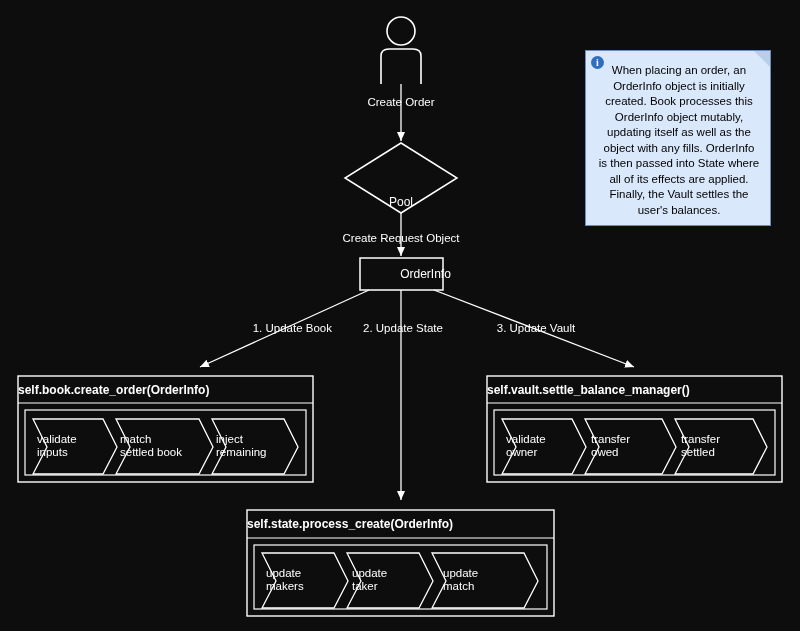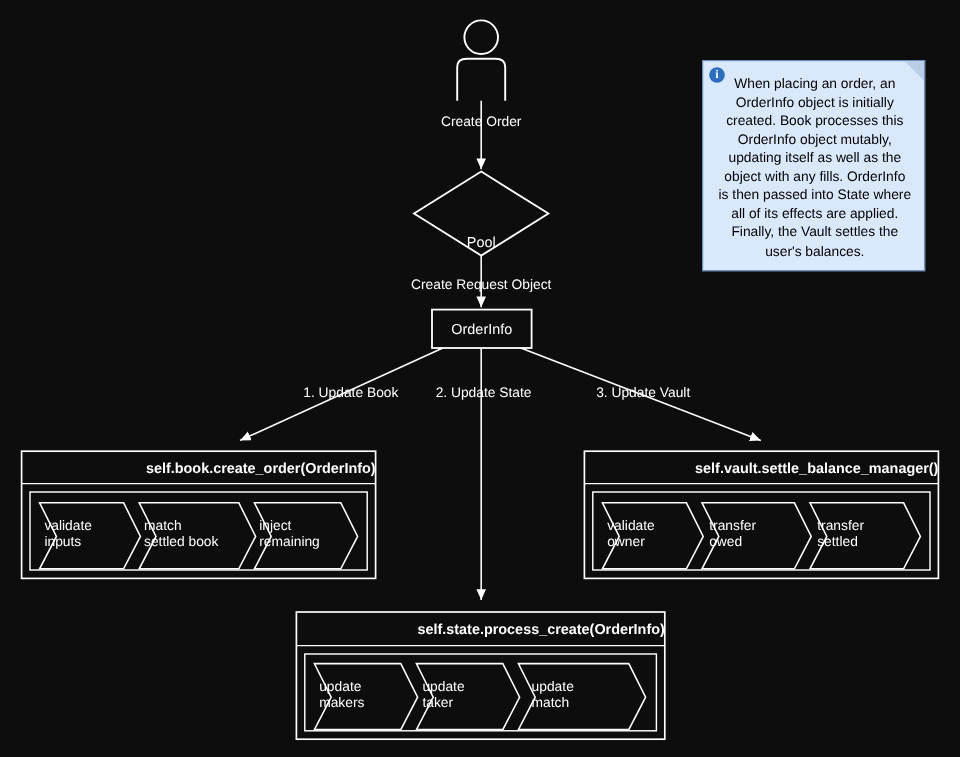--- a/index.html
+++ b/index.html
@@ -30,21 +30,21 @@
     font-size: 11.5px;
     white-space: nowrap;
     text-align: center;
   }
   .edge-label {
     font-size: 11.5px;
   }
   .box-title {
     font-size: 12px;
     font-weight: bold;
-    text-align: right;
+    text-align: left;
     white-space: nowrap;
   }
   .chev-label {
     font-size: 11.5px;
     line-height: 13px;
     text-align: left;
     white-space: nowrap;
   }
   .node-label {
     font-size: 12px;
@@ -148,21 +148,21 @@
     <path d="M432,553 L524,553 L538,581 L524,608 L432,608 L446,581 Z" stroke="#ffffff" stroke-width="1.3" fill="none"></path>
   </svg>
 
   <div class="lbl edge-label" style="left:336px; top:96px; width:130px;">Create Order</div>
   <div class="lbl edge-label" style="left:326px; top:232px; width:150px;">Create Request Object</div>
   <div class="lbl edge-label" style="left:192px; top:322px; width:140px;text-align:right;">1. Update Book</div>
   <div class="lbl edge-label" style="left:333px; top:322px; width:140px;">2. Update State</div>
   <div class="lbl edge-label" style="left:466px; top:322px; width:140px;">3. Update Vault</div>
 
   <div class="lbl node-label" style="left:351px; top:171px; width:100px;margin-top:24px;">Pool</div>
-  <div class="lbl node-label" style="left:360px; top:267px; width:83px;">OrderInfo</div>
+  <div class="lbl node-label" style="left:360px; top:267px; width:83px;padding-left:24px;">OrderInfo</div>
 
   <div class="lbl box-title" style="left:18px; top:383px; width:295px;">self.book.create_order(OrderInfo)</div>
   <div class="lbl chev-label" style="left:37px; top:433px; width:72px;">
     <div>validate</div>
     <div>inputs</div>
   </div>
   <div class="lbl chev-label" style="left:120px; top:433px; width:86px;">
     <div>match</div>
     <div>settled book</div>
   </div>

